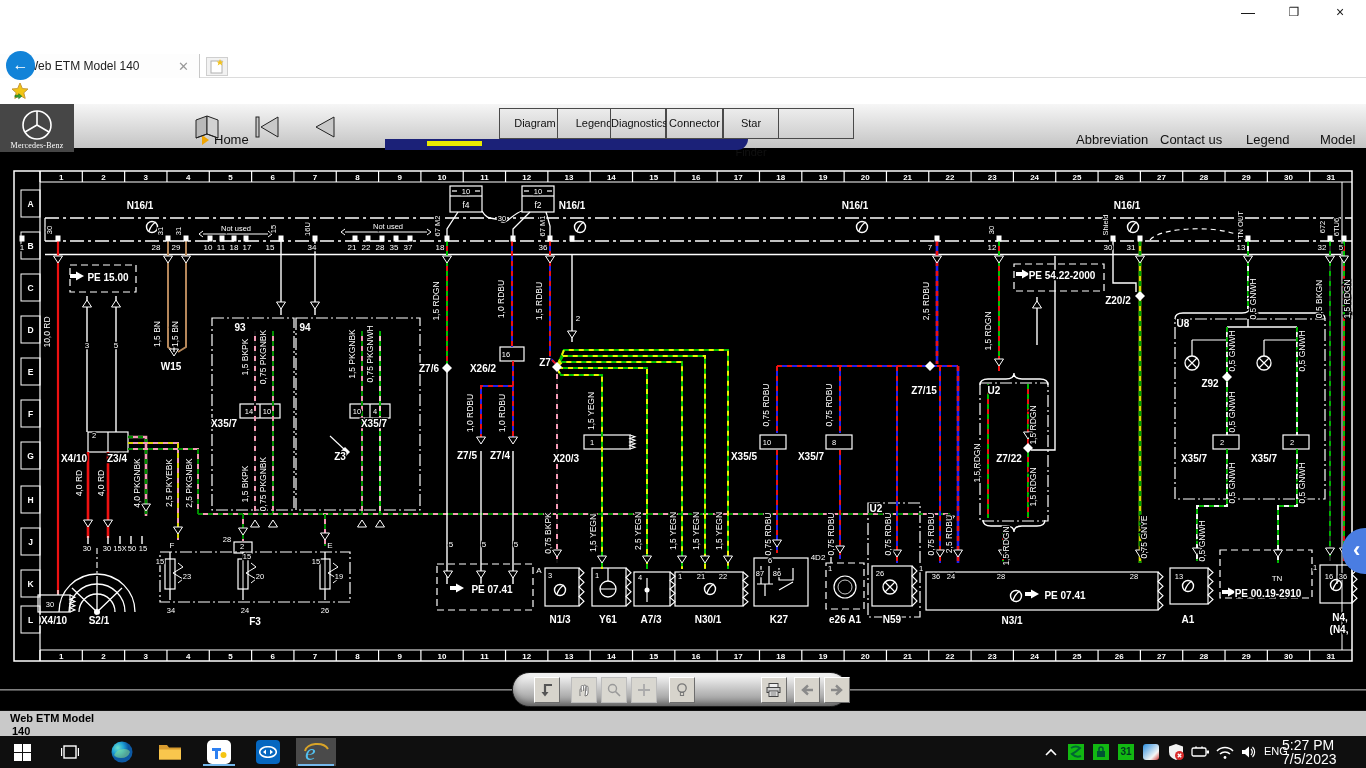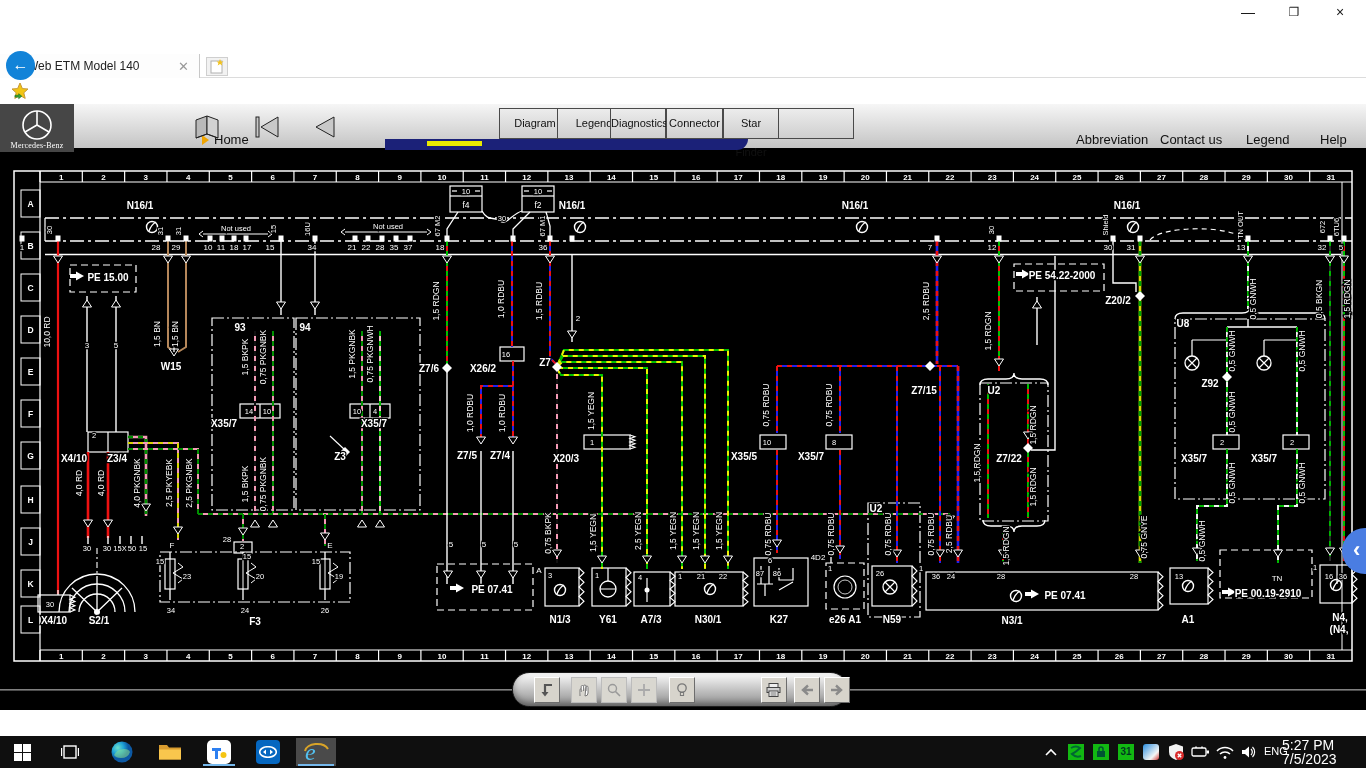--- a/index.html
+++ b/index.html
@@ -193,21 +193,21 @@
       </span>
       <div class="hdr-tab" style="left:425px;width:72px">Diagram</div>
       <div class="hdr-tab" style="left:483px;width:74px">Legend</div>
       <div class="hdr-tab" style="left:536px;width:56px">Diagnostics</div>
       <div class="hdr-tab" style="left:592px;width:57px">Connector</div>
       <div class="hdr-tab" style="left:649px;width:56px">Star Finder</div>
       <div class="hdr-tab" style="left:705px;width:75px;border-left:0"></div>
       <span class="hdr-link" style="left:1002px">Abbreviation</span>
       <span class="hdr-link" style="left:1086px">Contact us</span>
       <span class="hdr-link" style="left:1172px">Legend</span>
-      <span class="hdr-link" style="left:1246px">Help</span>
+      <span class="hdr-link" style="left:1246px">Model</span>
     </div>
     <div class="blue-band"></div>
     <div class="yellow-ind"></div>
   </div>
 
   <div class="diagram">
     <svg id="diag" width="1366" height="554" viewBox="0 156 1366 554">
         <rect x="14" y="171" width="1338" height="490" fill="none" stroke="#fff" stroke-width="1.5"></rect>
         <path d="M40,182 H1352" fill="none" stroke="#fff" stroke-width="1.2"></path>
         <path d="M40,650 H1352" fill="none" stroke="#fff" stroke-width="1.2"></path>
@@ -934,20 +934,24 @@
           </svg>
       </div>
       <div class="tb-btn raised" style="left:311px">
         <svg width="16" height="16">
             <path d="M2,8 H11 M7,3.5 L12,8 L7,12.5" stroke="#8a8a8a" fill="none" stroke-width="2.4"></path>
           </svg>
       </div>
     </div>
   </div>
 
+  <div class="status">
+    <div class="l1">Web ETM Model</div>
+    <div class="l2">140</div>
+  </div>
 
   <div class="taskbar">
     <div class="tb-ico" style="left:2px">
       <svg width="17" height="17">
           <rect x="0" y="0" width="8" height="8" fill="#fff"></rect>
           <rect x="9" y="0" width="8" height="8" fill="#fff"></rect>
           <rect x="0" y="9" width="8" height="8" fill="#fff"></rect>
           <rect x="9" y="9" width="8" height="8" fill="#fff"></rect>
         </svg>
     </div>

